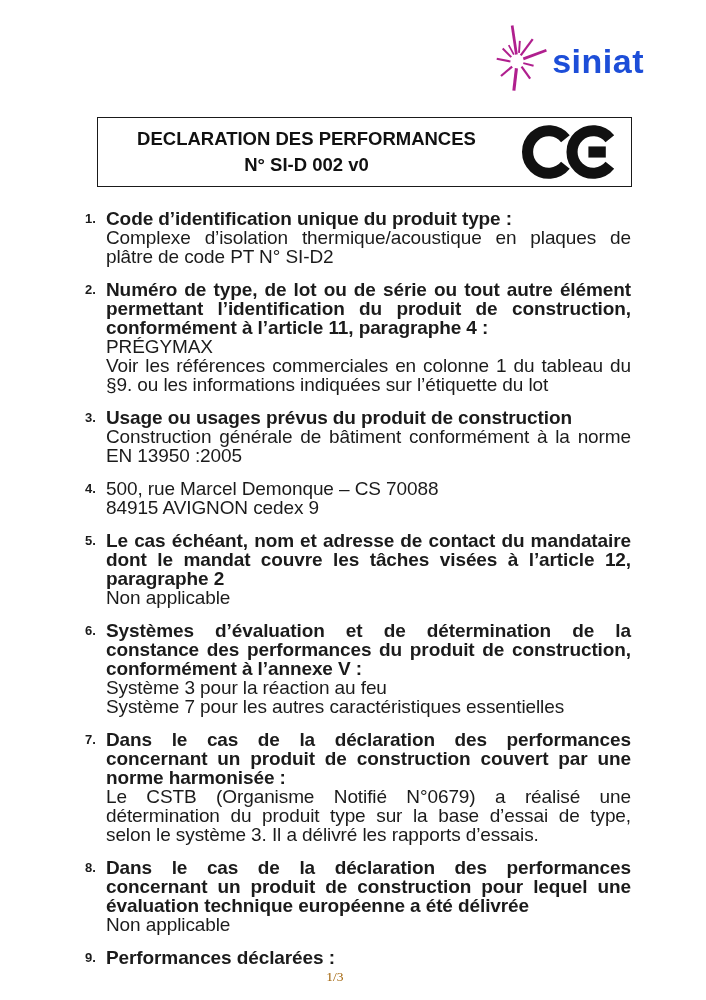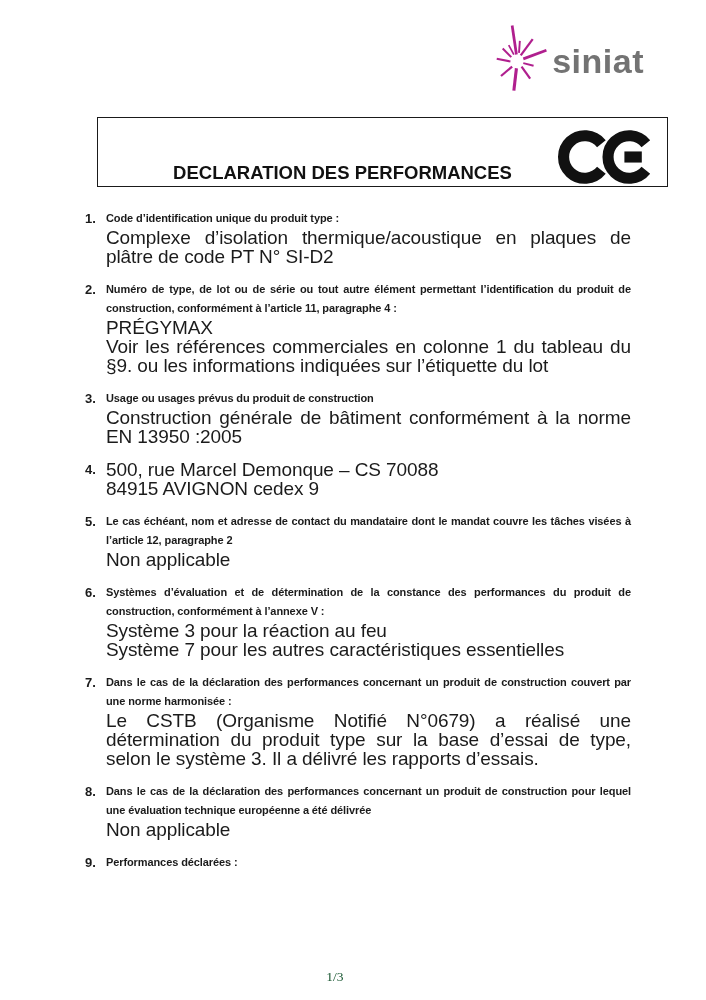--- a/index.html
+++ b/index.html
@@ -7,52 +7,52 @@
     width:706px;height:1000px;background:#ffffff;
     font-family:"Liberation Sans","DejaVu Sans",sans-serif;
     color:#1b1b1b;
   }
   .page{position:relative;width:706px;height:1000px;background:#fff;overflow:hidden;}
 
   
   .logo{position:absolute;top:22px;right:62px;display:flex;align-items:center;}
   .logo svg{display:block;}
   .wordmark{
-    font-size:34px;font-weight:600;color:#737373;letter-spacing:.5px;
+    font-size:34px;font-weight:600;color:#1d4ed8;letter-spacing:.5px;
     line-height:1;margin-left:2px;margin-top:6px;
   }
 
   
   .titlebox{
     position:absolute;top:117px;left:97px;width:533px;height:68px;
-    border:1.5px solid #1a1a1a;display:flex;align-items:flex-end;background:#fff;padding-left:36px;
+    border:1.5px solid #1a1a1a;display:flex;align-items:center;background:#fff;
   }
   .titles{flex:1;display:flex;flex-direction:column;justify-content:center;
     align-items:center;text-align:center;}
   .title-line{font-weight:bold;font-size:18.5px;line-height:26px;color:#111;}
   .ce{width:112px;display:flex;align-items:center;justify-content:center;padding-right:4px;}
 
   
   .content{position:absolute;top:209px;left:85px;width:546px;}
   .section{display:flex;margin-bottom:14px;}
   .num{flex:none;width:21px;font-weight:bold;font-size:13px;line-height:19px;}
   .sbody{flex:1;min-width:0;}
   .heading{
-    font-weight:bold;font-size:11px;line-height:19px;margin:0;
+    font-weight:bold;font-size:19px;line-height:19px;margin:0;
     text-align:justify;letter-spacing:-0.1px;
   }
   .para{
     font-size:19px;line-height:19px;margin:0;text-align:justify;
     letter-spacing:-0.1px;font-weight:normal;
   }
 
   
   .footer{
     position:absolute;top:969px;left:0;width:670px;text-align:center;
-    font-family:"Liberation Serif","DejaVu Serif",serif;font-size:13.5px;color:#14532d;
+    font-family:"Liberation Serif","DejaVu Serif",serif;font-size:13.5px;color:#a16207;
   }
 </style>
 </head>
 <body>
 
 <div class="page">
 
   <div class="logo">
     <span>
       <svg width="62" height="72" viewBox="0 0 72 84">
@@ -70,20 +70,21 @@
           <line x1="30" y1="38" x2="24" y2="27" stroke-width="2.0"></line>
         </g>
       </svg>
     </span>
     <span class="wordmark">siniat</span>
   </div>
 
   <div class="titlebox">
     <div class="titles">
       <div class="title-line">DECLARATION DES PERFORMANCES</div>
+      <div class="title-line">N° SI-D 002 v0</div>
     </div>
     <div class="ce">
       <svg width="100" height="58" viewBox="0 0 100 60">
         <g stroke="#111" fill="none" stroke-width="11.5">
           <path d="M 44.2 16.2 A 22 22 0 1 0 44.2 43.8"></path>
           <path d="M 90.2 16.2 A 22 22 0 1 0 90.2 43.8"></path>
           <path d="M 68 30 H 86"></path>
         </g>
       </svg>
     </div>

